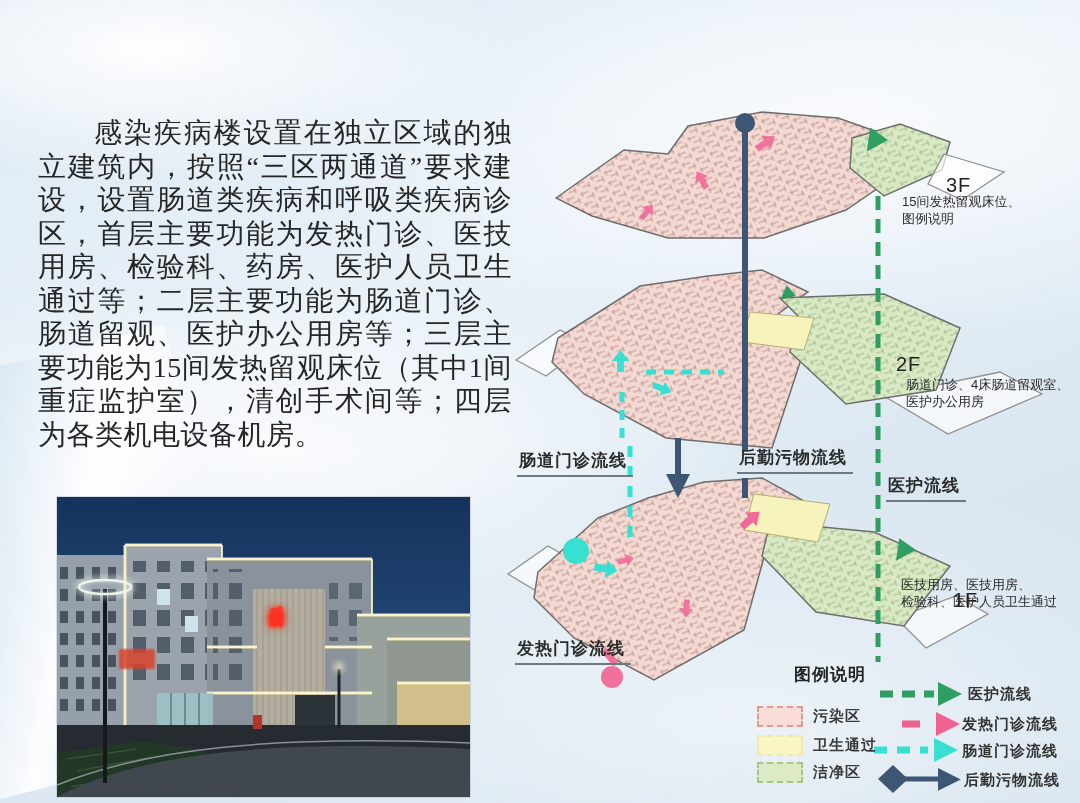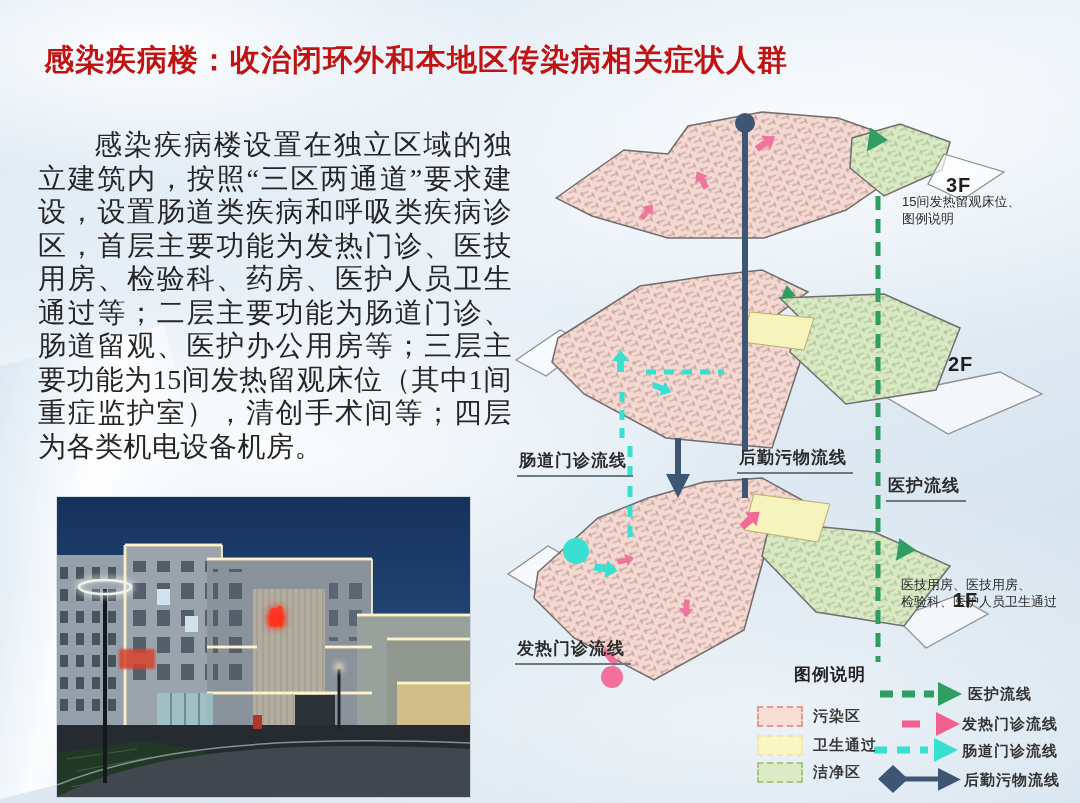--- a/index.html
+++ b/index.html
@@ -20,55 +20,54 @@
   }
   .title{
     position:absolute;left:44px;top:40px;width:990px;
     font-family:"Liberation Serif","DejaVu Serif",serif;
     font-size:30px;font-weight:bold;letter-spacing:1px;
   }
   .body-text{
     position:absolute;left:38px;top:116px;width:474px;
     font-family:"Liberation Serif","DejaVu Serif",serif;
     font-size:28px;line-height:33.5px;color:#262626;
-    text-indent:2em;letter-spacing:.5px;text-align:justify;margin-top:12px;
+    text-indent:2em;letter-spacing:.5px;text-align:justify;
   }
   .photo-wrap{position:absolute;left:57px;top:497px;width:413px;height:300px;box-shadow:0 0 0 1px rgba(120,140,160,.25);}
   .photo-wrap svg{display:block;}
   .building-sign{
     position:absolute;left:205px;top:60px;width:30px;height:84px;
     writing-mode:vertical-rl;text-orientation:upright;
     font-size:14px;font-weight:bold;color:#ff3322;letter-spacing:2px;
     text-shadow:0 0 4px rgba(255,60,30,.9),0 0 8px rgba(255,60,30,.6);
     line-height:30px;text-align:center;
   }
   .sign-small{
     position:absolute;left:62px;top:152px;width:36px;height:20px;
     background:#d8432c;filter:blur(1.2px);opacity:.85;border-radius:2px;
   }
   .diagram{position:absolute;left:0;top:0;width:1080px;height:803px;pointer-events:none;}
-  .floor-label{position:absolute;font-size:20px;font-weight:bold;color:#1f1f1f;letter-spacing:1px;}
+  .floor-label{position:absolute;font-size:20px;font-weight:normal;color:#1f1f1f;letter-spacing:1px;}
   .floor-desc{position:absolute;font-size:13px;line-height:17px;color:#2a2a2a;white-space:pre-line;}
   .flow-label{
     position:absolute;font-size:17px;font-weight:bold;color:#2b2b2b;
     border-bottom:2px solid #6f7a80;padding:0 6px 3px 2px;letter-spacing:1px;
   }
   .legend-title{position:absolute;left:794px;top:663px;font-size:17px;font-weight:bold;color:#222;letter-spacing:1px;}
   .legend-zone{position:absolute;display:flex;align-items:center;gap:10px;}
   .legend-swatch{width:46px;height:21px;border:2px dashed transparent;box-sizing:border-box;}
   .legend-zone-label{font-size:15px;font-weight:bold;color:#3a3a3a;letter-spacing:1px;}
   .legend-flow-label{position:absolute;font-size:15px;font-weight:bold;color:#333;letter-spacing:1px;}
 </style>
 </head>
 <body>
 
 <div class="slide">
   <div class="streaks"></div>
 
-  <div class="title" style="color: rgb(192, 20, 20);">感染疾病楼：收治闭环外和本地区传染病相关症状人群</div>
 
   <div class="body-text">感染疾病楼设置在独立区域的独立建筑内，按照“三区两通道”要求建设，设置肠道类疾病和呼吸类疾病诊区，首层主要功能为发热门诊、医技用房、检验科、药房、医护人员卫生通过等；二层主要功能为肠道门诊、肠道留观、医护办公用房等；三层主要功能为15间发热留观床位（其中1间重症监护室），清创手术间等；四层为各类机电设备机房。</div>
 
   <div class="photo-wrap">
     <svg width="413" height="300" viewBox="0 0 413 300">
       <defs>
         <linearGradient id="skyG" x1="0" y1="0" x2="0" y2="1">
           <stop offset="0" stop-color="#15325c"></stop>
             <stop offset="1" stop-color="#2b5487"></stop>
         </linearGradient>
@@ -215,21 +214,23 @@
       <use href="#tri" transform="translate(934,738)" fill="#38e0d2"></use>
       <polygon points="878,779 893,765 908,779 893,793" fill="#3d5674"></polygon>
       <path d="M902,779 H938" stroke="#3d5674" stroke-width="5" fill="none"></path>
       <use href="#tri" transform="translate(938,768) scale(0.95)" fill="#3d5674"></use>
     </g>
   </svg>
 
   <div class="floor-label" style="left:946px;top:174px;">3F</div>
   <div class="floor-desc" style="left:902px;top:193px;">15间发热留观床位、
 图例说明</div>
-  <div class="floor-label" style="left:948px;top:353px;">2F</div>
+  <div class="floor-label" style="left:896px;top:353px;">2F</div>
+  <div class="floor-desc" style="left:906px;top:376px;">肠道门诊、4床肠道留观室、
+医护办公用房</div>
   <div class="floor-label" style="left:953px;top:553px;margin-top:36px;">1F</div>
   <div class="floor-desc" style="left:901px;top:576px;">医技用房、医技用房、
 检验科、医护人员卫生通过</div>
 
   <div class="flow-label" style="left:517px;top:449px;">肠道门诊流线</div>
   <div class="flow-label" style="left:737px;top:446px;">后勤污物流线</div>
   <div class="flow-label" style="left:886px;top:474px;">医护流线</div>
   <div class="flow-label" style="left:515px;top:637px;">发热门诊流线</div>
 
   <div class="legend-title">图例说明</div>

